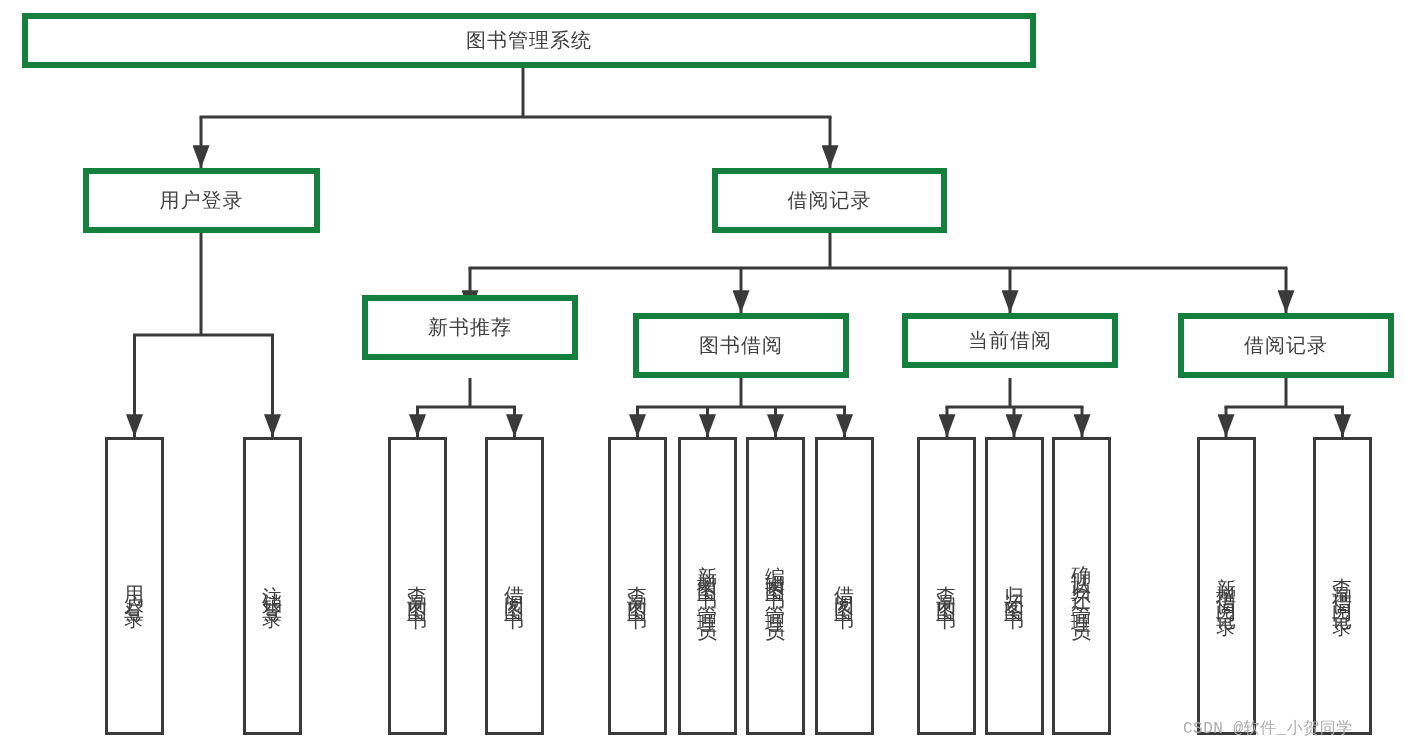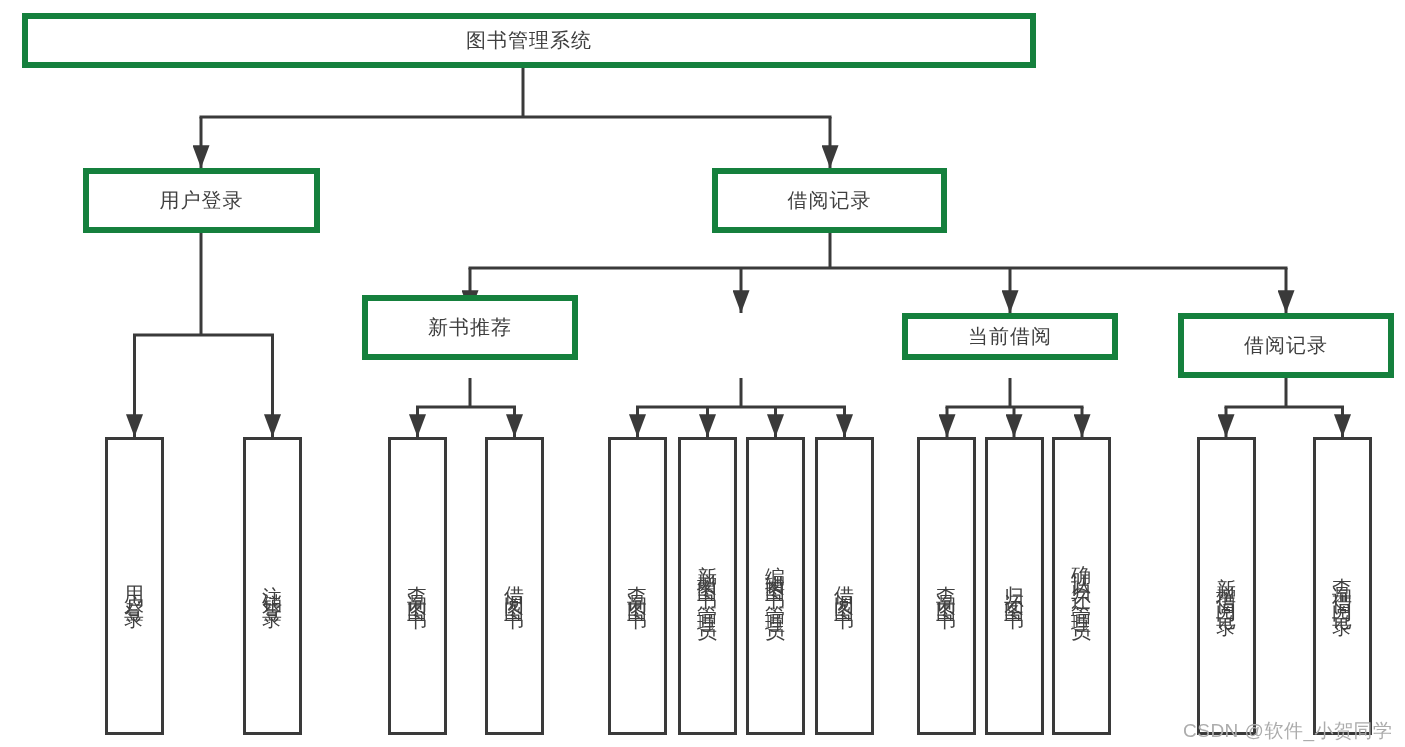--- a/index.html
+++ b/index.html
@@ -17,22 +17,22 @@
   .vnode{
     position:absolute;box-sizing:border-box;border:3px solid #3a3a3a;background:#fff;
     top:437px;width:59px;height:298px;
     display:flex;align-items:center;justify-content:center;
   }
   .vlabel{
     writing-mode:vertical-rl;text-orientation:mixed;
     font-size:20px;line-height:1;letter-spacing:8px;color:#3f3f3f;white-space:nowrap;
   }
   .watermark{
-    position:absolute;left:1183px;top:718px;font-size:19px;color:#acacac;
-    letter-spacing:0.5px;white-space:nowrap;
+    position:absolute;left:1183px;top:718px;font-size:16px;color:#acacac;
+    letter-spacing:0.5px;white-space:nowrap;font-family:Liberation Mono, monospace;
   }
 </style>
 </head>
 <body>
 
 <div class="stage">
 
   <svg class="wires" viewBox="0 0 1405 747" xmlns="http://www.w3.org/2000/svg">
     <defs>
       <marker id="ah" viewBox="0 0 16 12" refX="16" refY="6" markerWidth="23" markerHeight="17" markerUnits="userSpaceOnUse" orient="auto">
@@ -80,21 +80,22 @@
     <line x1="1226" y1="407" x2="1226" y2="437" marker-end="url(#ah)"></line>
     <line x1="1342.5" y1="407" x2="1342.5" y2="437" marker-end="url(#ah)"></line>
   </svg>
 
   <div class="hnode" style="left:22px;top:13px;width:1014px;height:55px;">图书管理系统</div>
 
   <div class="hnode" style="left:83px;top:168px;width:237px;height:65px;">用户登录</div>
   <div class="hnode" style="left:712px;top:168px;width:235px;height:65px;">借阅记录</div>
 
   <div class="hnode" style="left:362px;top:295px;width:216px;height:65px;">新书推荐</div>
-  <div class="hnode" style="left:902px;top:313px;width:216px;height:47px;text-align:right;">当前借阅</div>
+  <div class="hnode" style="left:633px;top:313px;width:216px;height:65px;">图书借阅</div>
+  <div class="hnode" style="left:902px;top:313px;width:216px;height:55px;text-align:right;">当前借阅</div>
   <div class="hnode" style="left:1178px;top:313px;width:216px;height:65px;">借阅记录</div>
 
   <div class="vnode" style="left:105px;">
     <span class="vlabel">用户登录</span>
   </div>
   <div class="vnode" style="left:243px;">
     <span class="vlabel">注销登录</span>
   </div>
 
   <div class="vnode" style="left:388px;">

